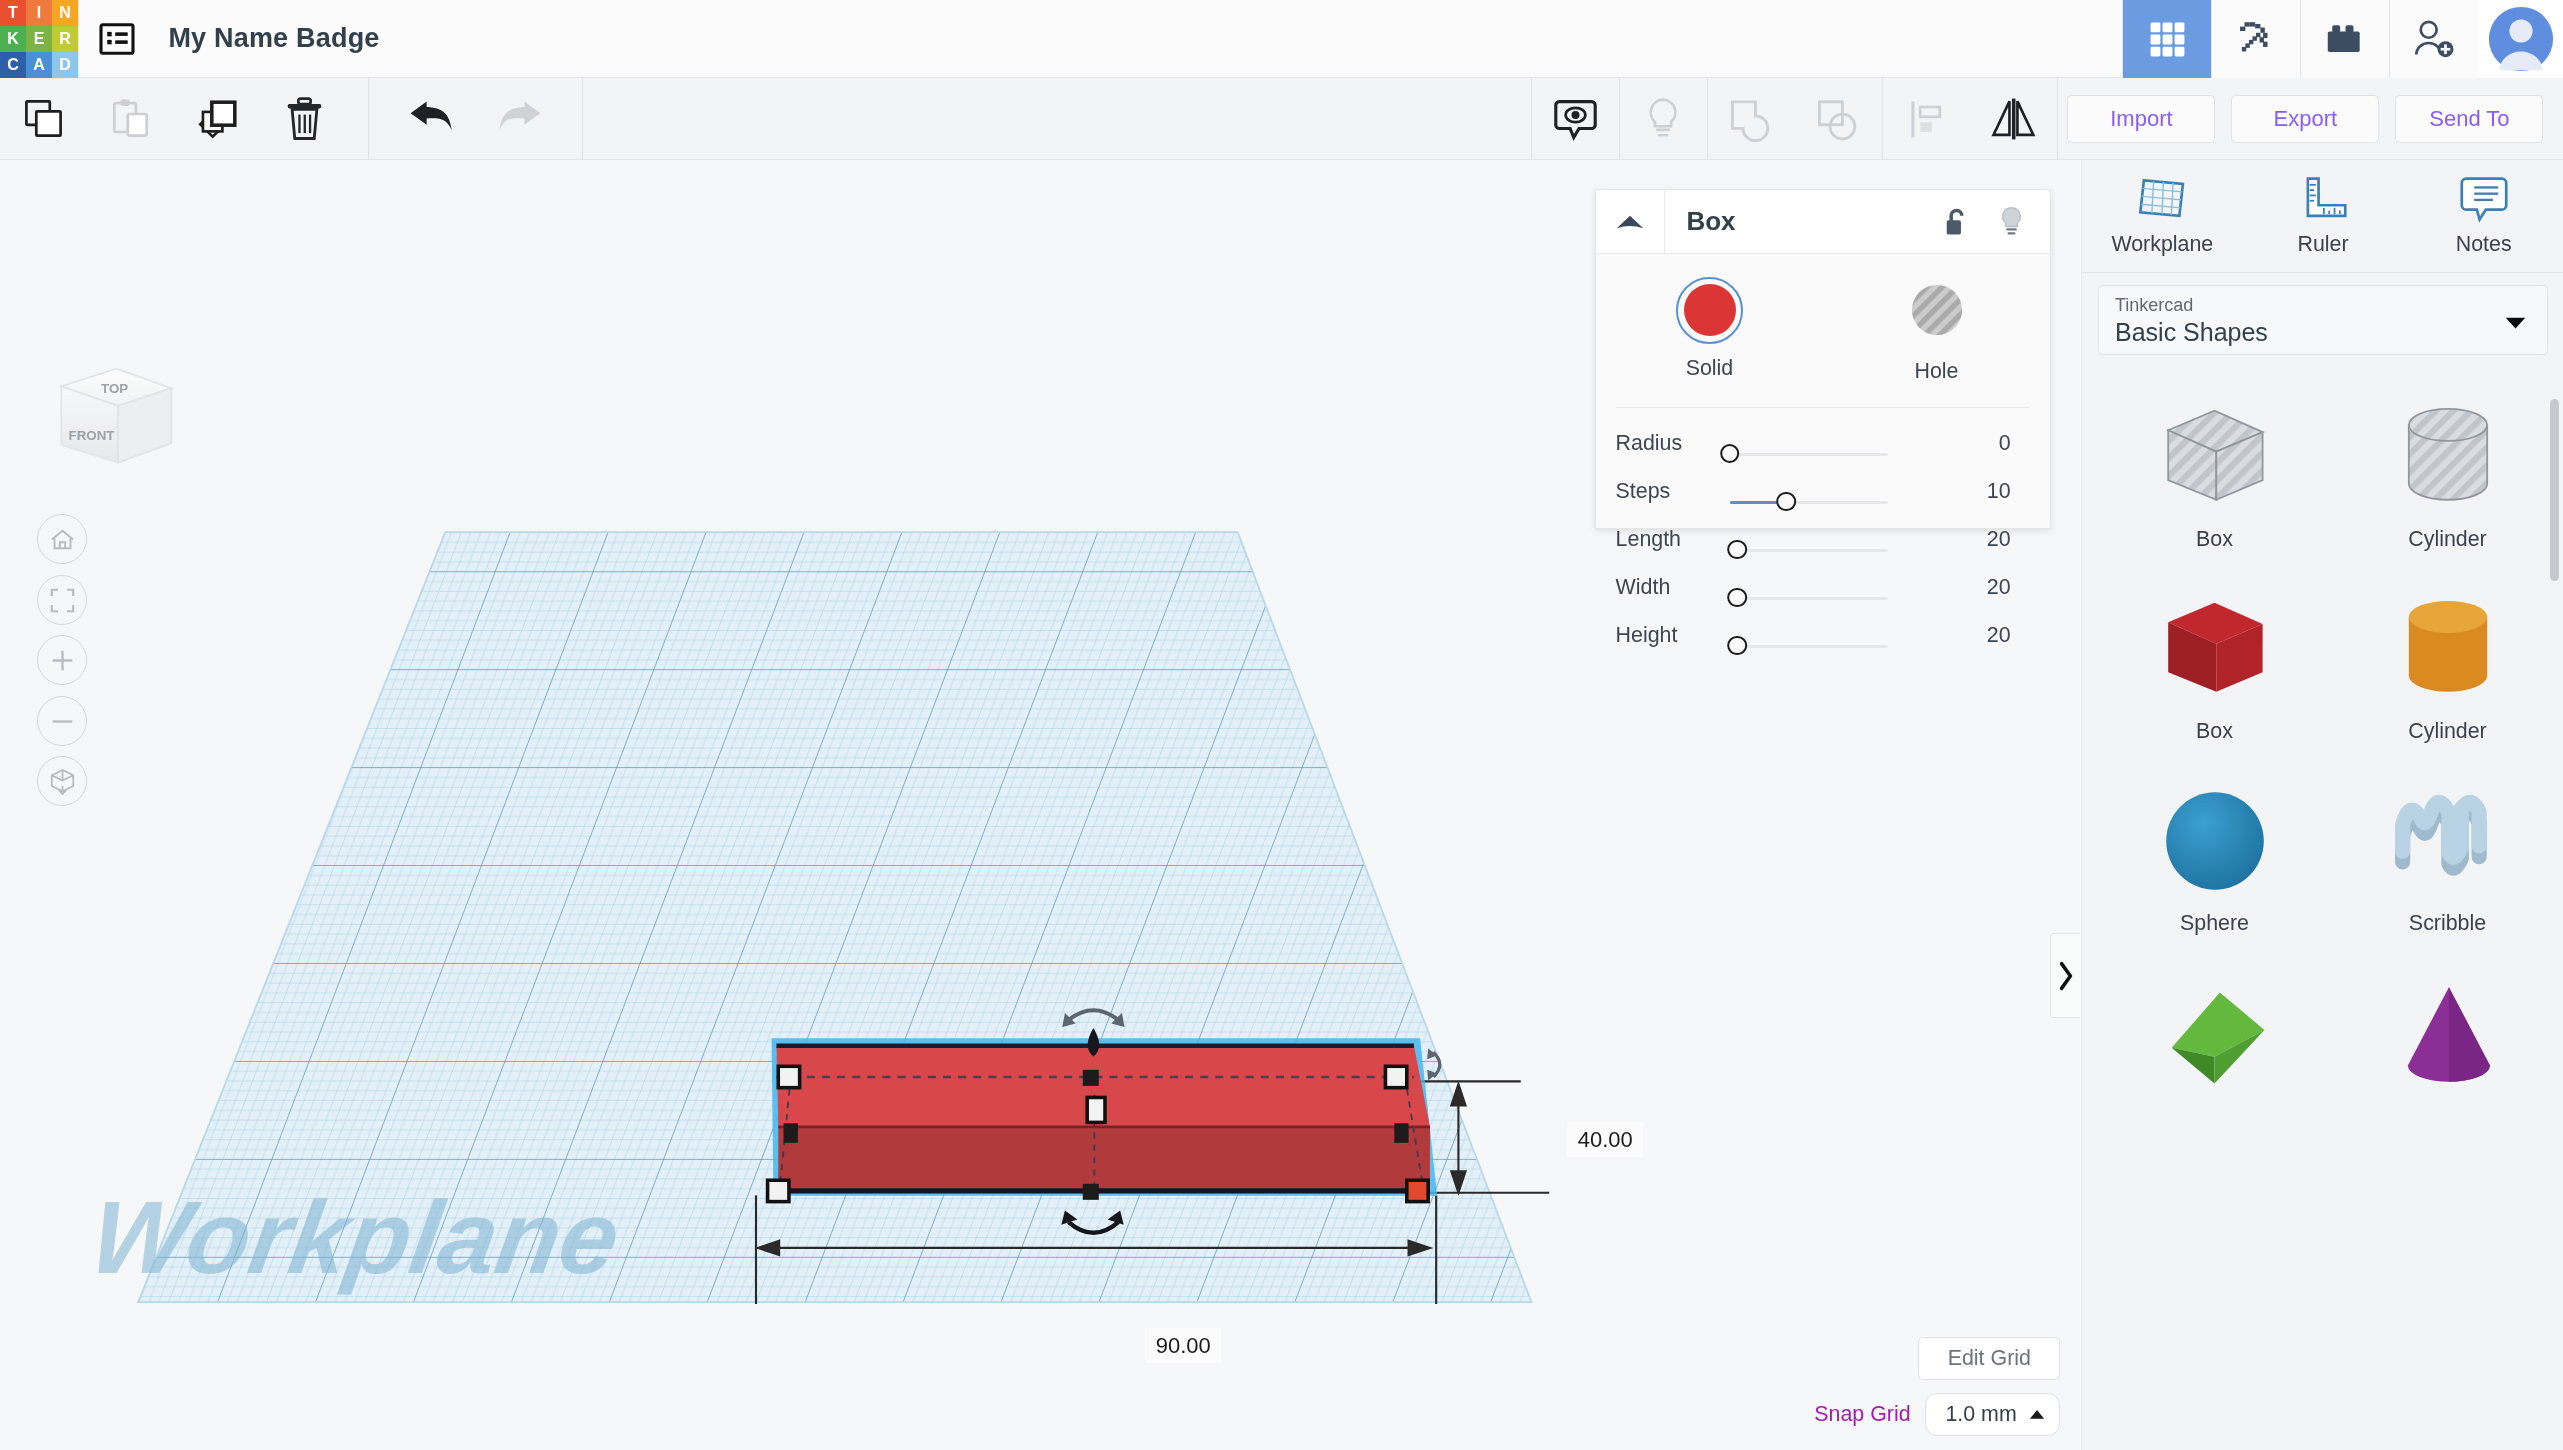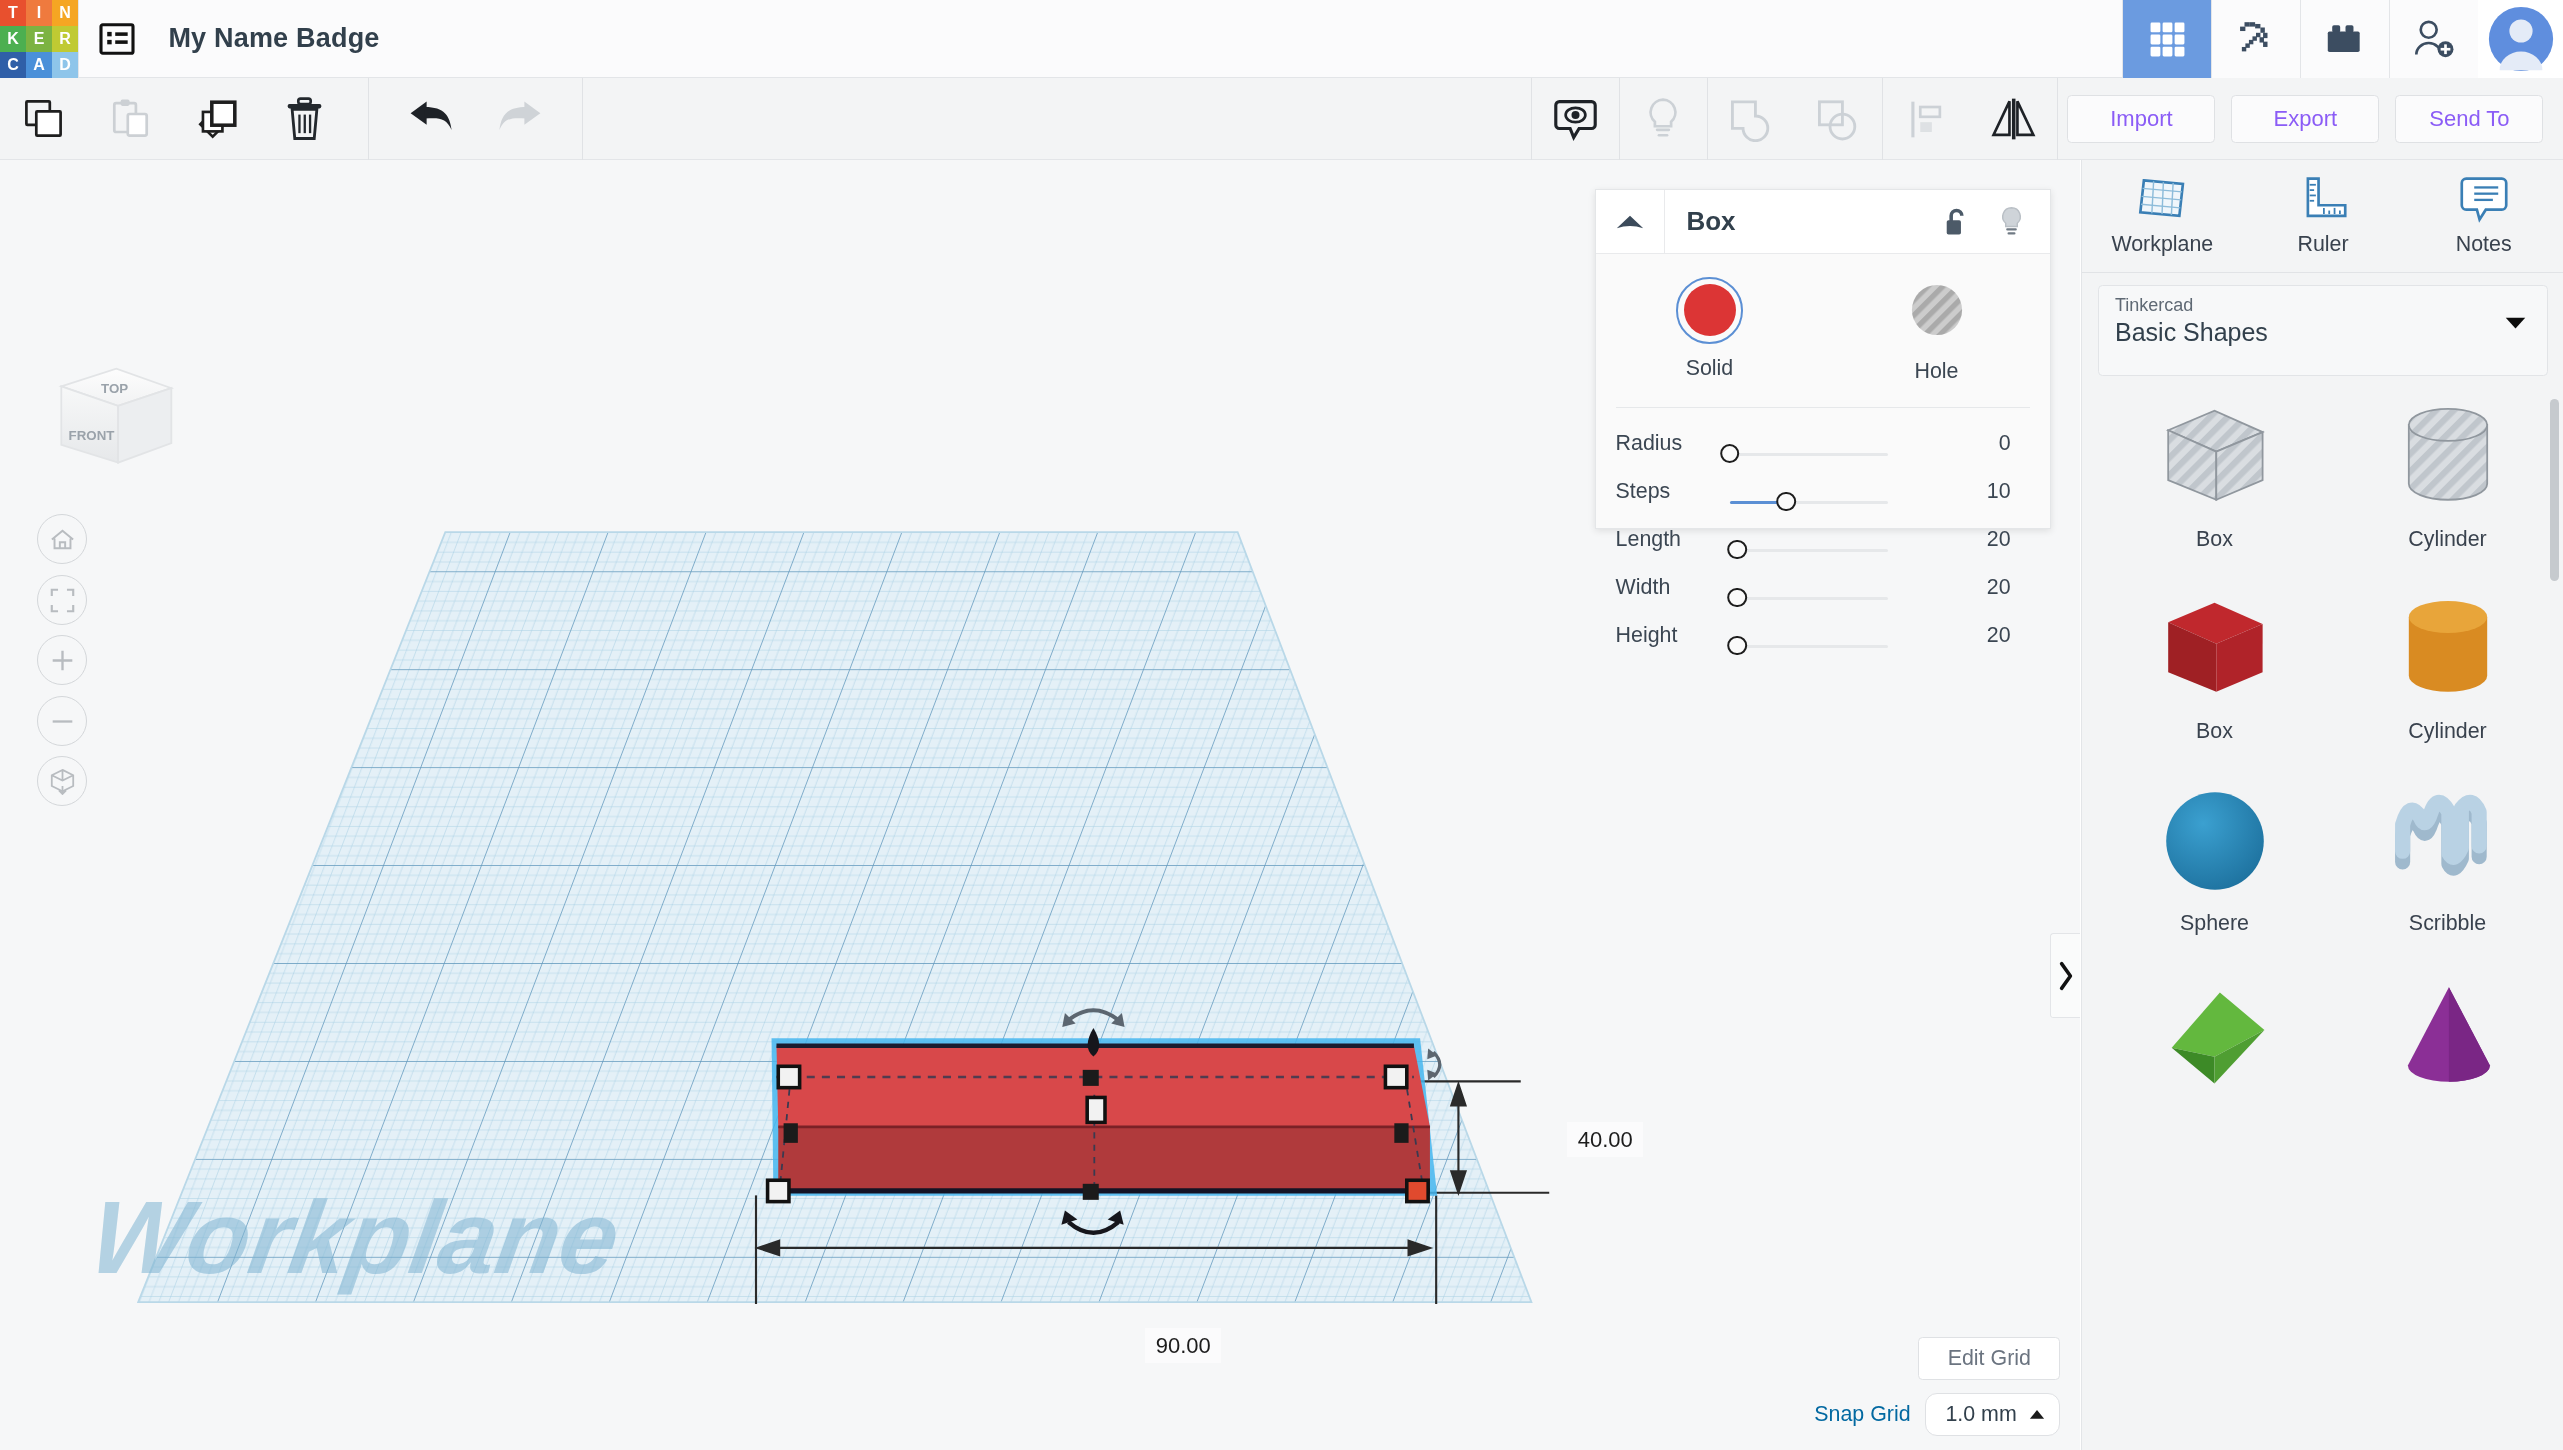--- a/index.html
+++ b/index.html
@@ -119,21 +119,21 @@
     display: flex; flex-direction: column; align-items: flex-end; gap: 12.5px;
     z-index: 25;
   }
   #edit-grid-btn {
     height: 43px; padding: 0 28.5px;
     border: 0.9px solid #dfe1e4; border-radius: 4.5px; background: #fff;
     font-size: 21.4px; color: #6b7480; cursor: pointer;
     display: flex; align-items: center; justify-content: center;
   }
   #snap-row { display: flex; align-items: center; gap: 14.2px; }
-  #snap-label { font-size: 21.4px; color: #0369a1; }
+  #snap-label { font-size: 21.4px; color: #a21caf; }
   #snap-select {
     height: 43px; padding: 0 14.2px 0 19.6px;
     border: 0.9px solid #dfe1e4; border-radius: 12px; background: #fff;
     font-size: 21.4px; color: #32404c; cursor: pointer;
     display: flex; align-items: center; gap: 12.5px;
   }
 
   
   .dim-chip {
     position: absolute; background: #fbfbfc;
@@ -201,21 +201,21 @@
     overflow: hidden;
   }
   #rp-tools { display: flex; height: 112px; }
   .rp-tool {
     flex: 1; display: flex; flex-direction: column; align-items: center; justify-content: center; gap: 9px;
     cursor: pointer;
   }
   .rp-tool-label { font-size: 21.4px; color: #39424e; }
   #rp-divider { height: 0.9px; background: #e1e3e6; }
   #rp-select {
-    margin: 12.5px 16px 0 16px; height: 91px;
+    margin: 12.5px 16px 0 16px; height: 70px;
     border: 0.9px solid #e2e4e7; border-radius: 4.5px; background: #f7f8f9;
     position: relative; cursor: pointer;
     padding: 9px 16px;
   }
   #rp-select-small { font-size: 18px; color: #5f6974; }
   #rp-select-big { font-size: 25px; color: #32404c; margin-top: 1.8px; }
   #rp-caret { position: absolute; right: 19.6px; top: 30px; }
   #rp-grid {
     position: absolute; left: 16px; top: 233px; right: 0; bottom: 0;
     display: grid; grid-template-columns: 1fr 1fr;

